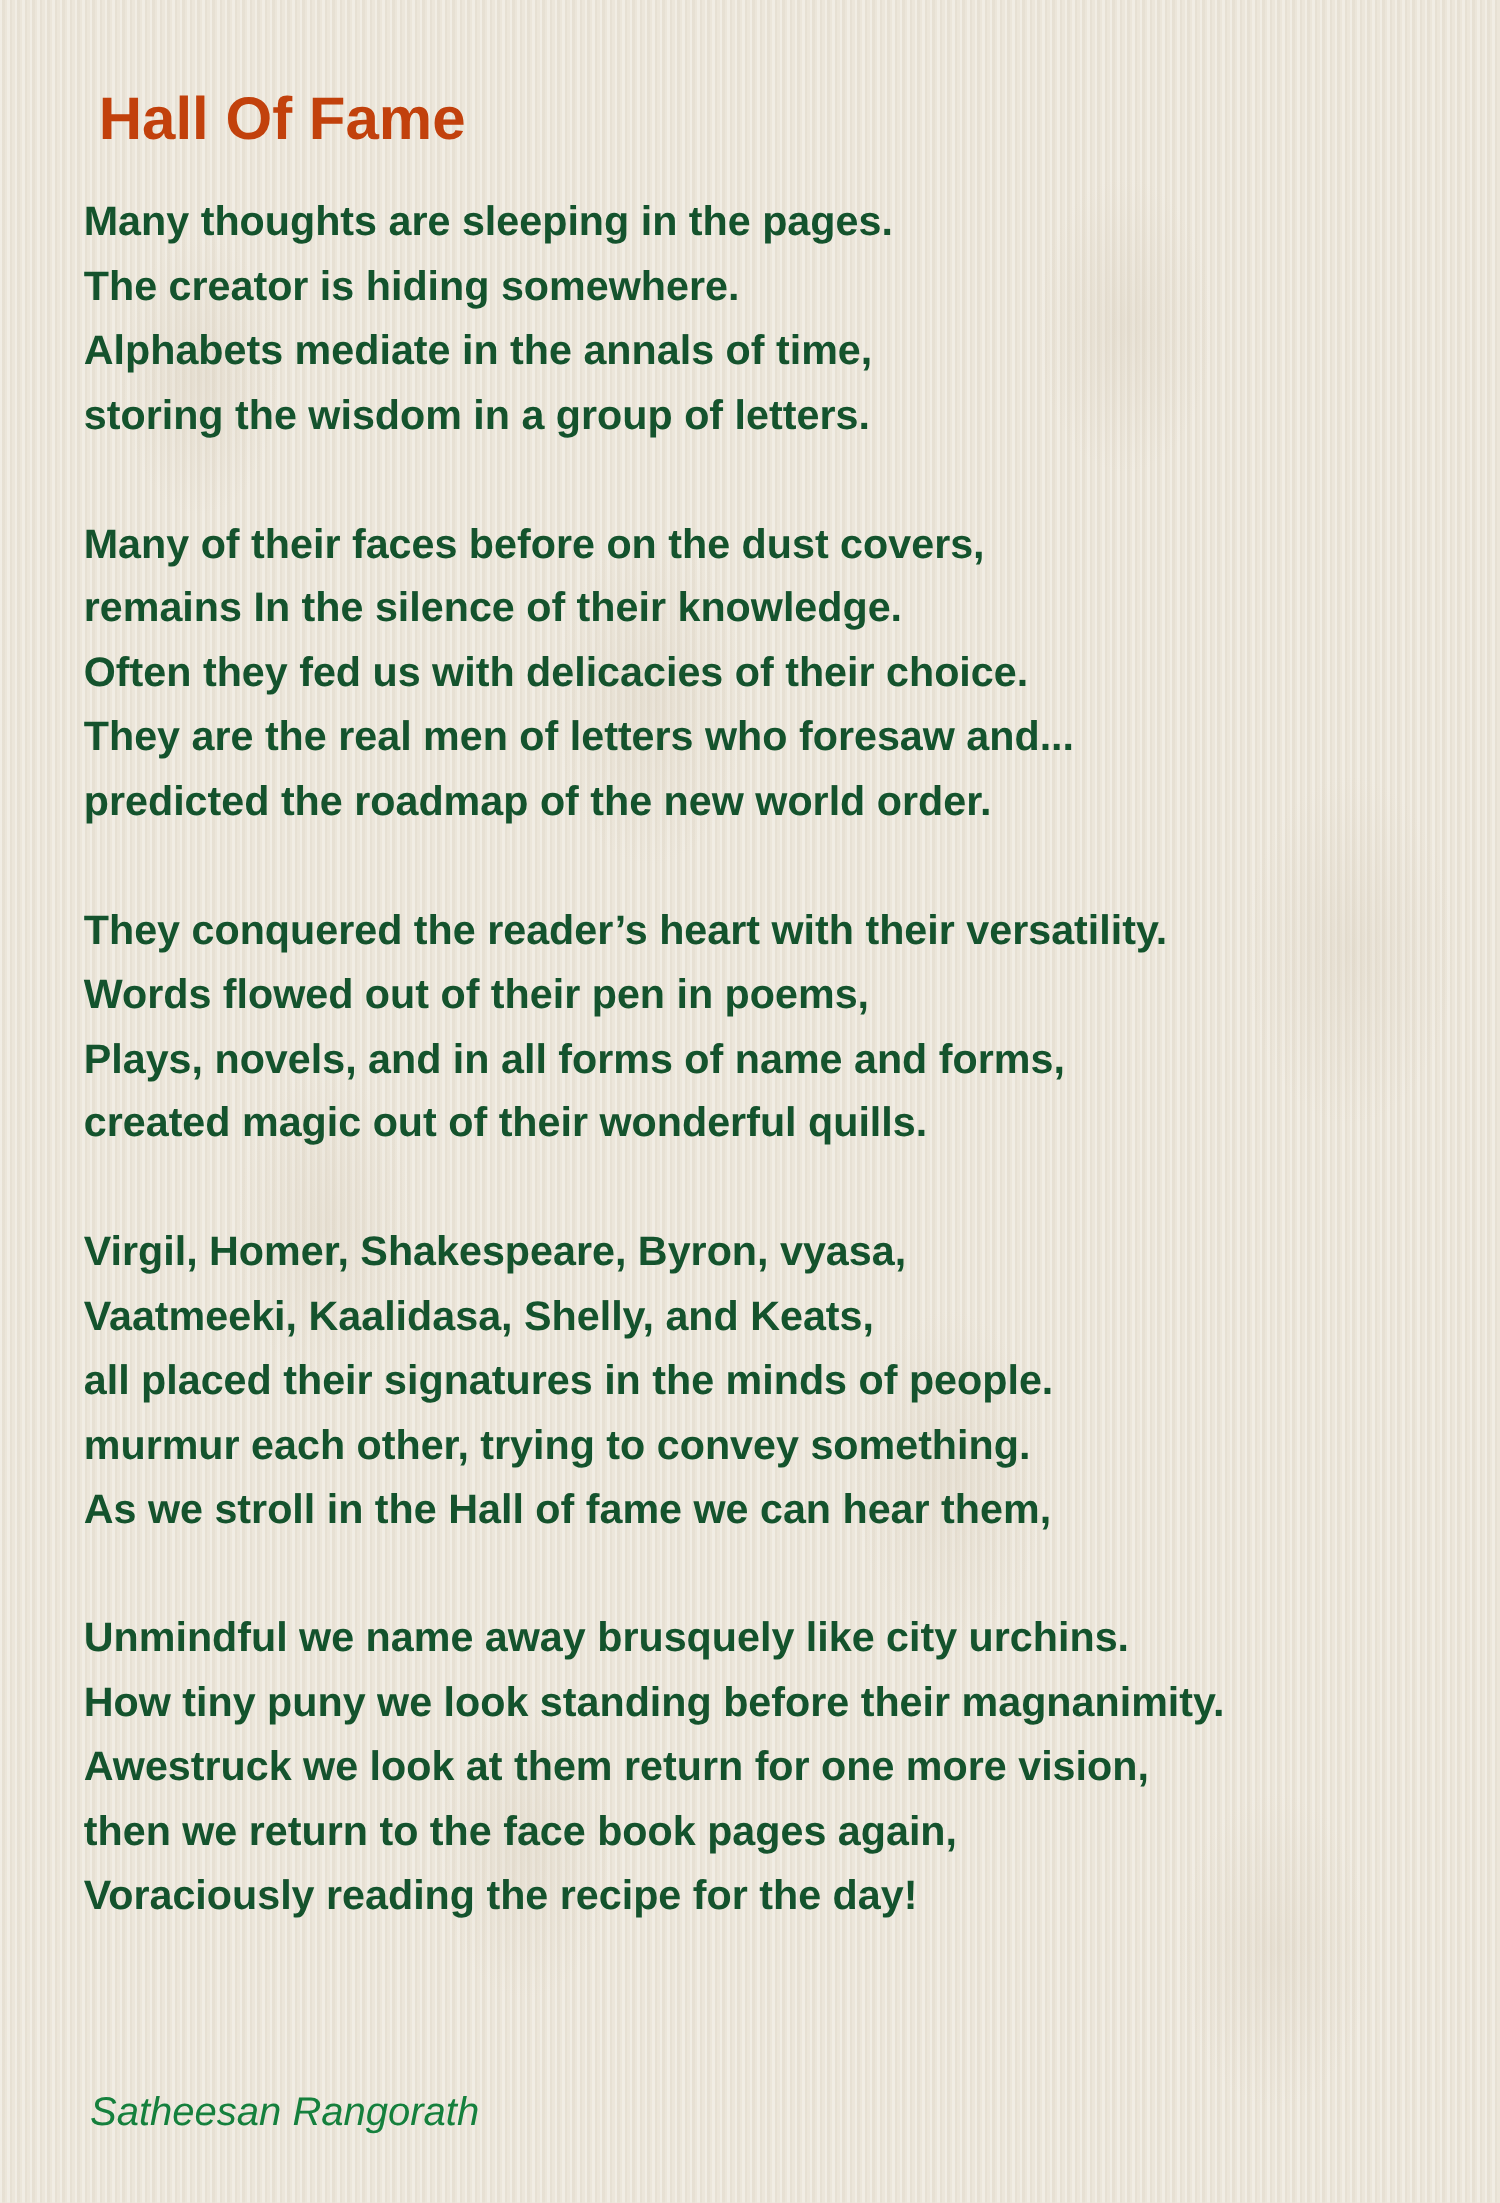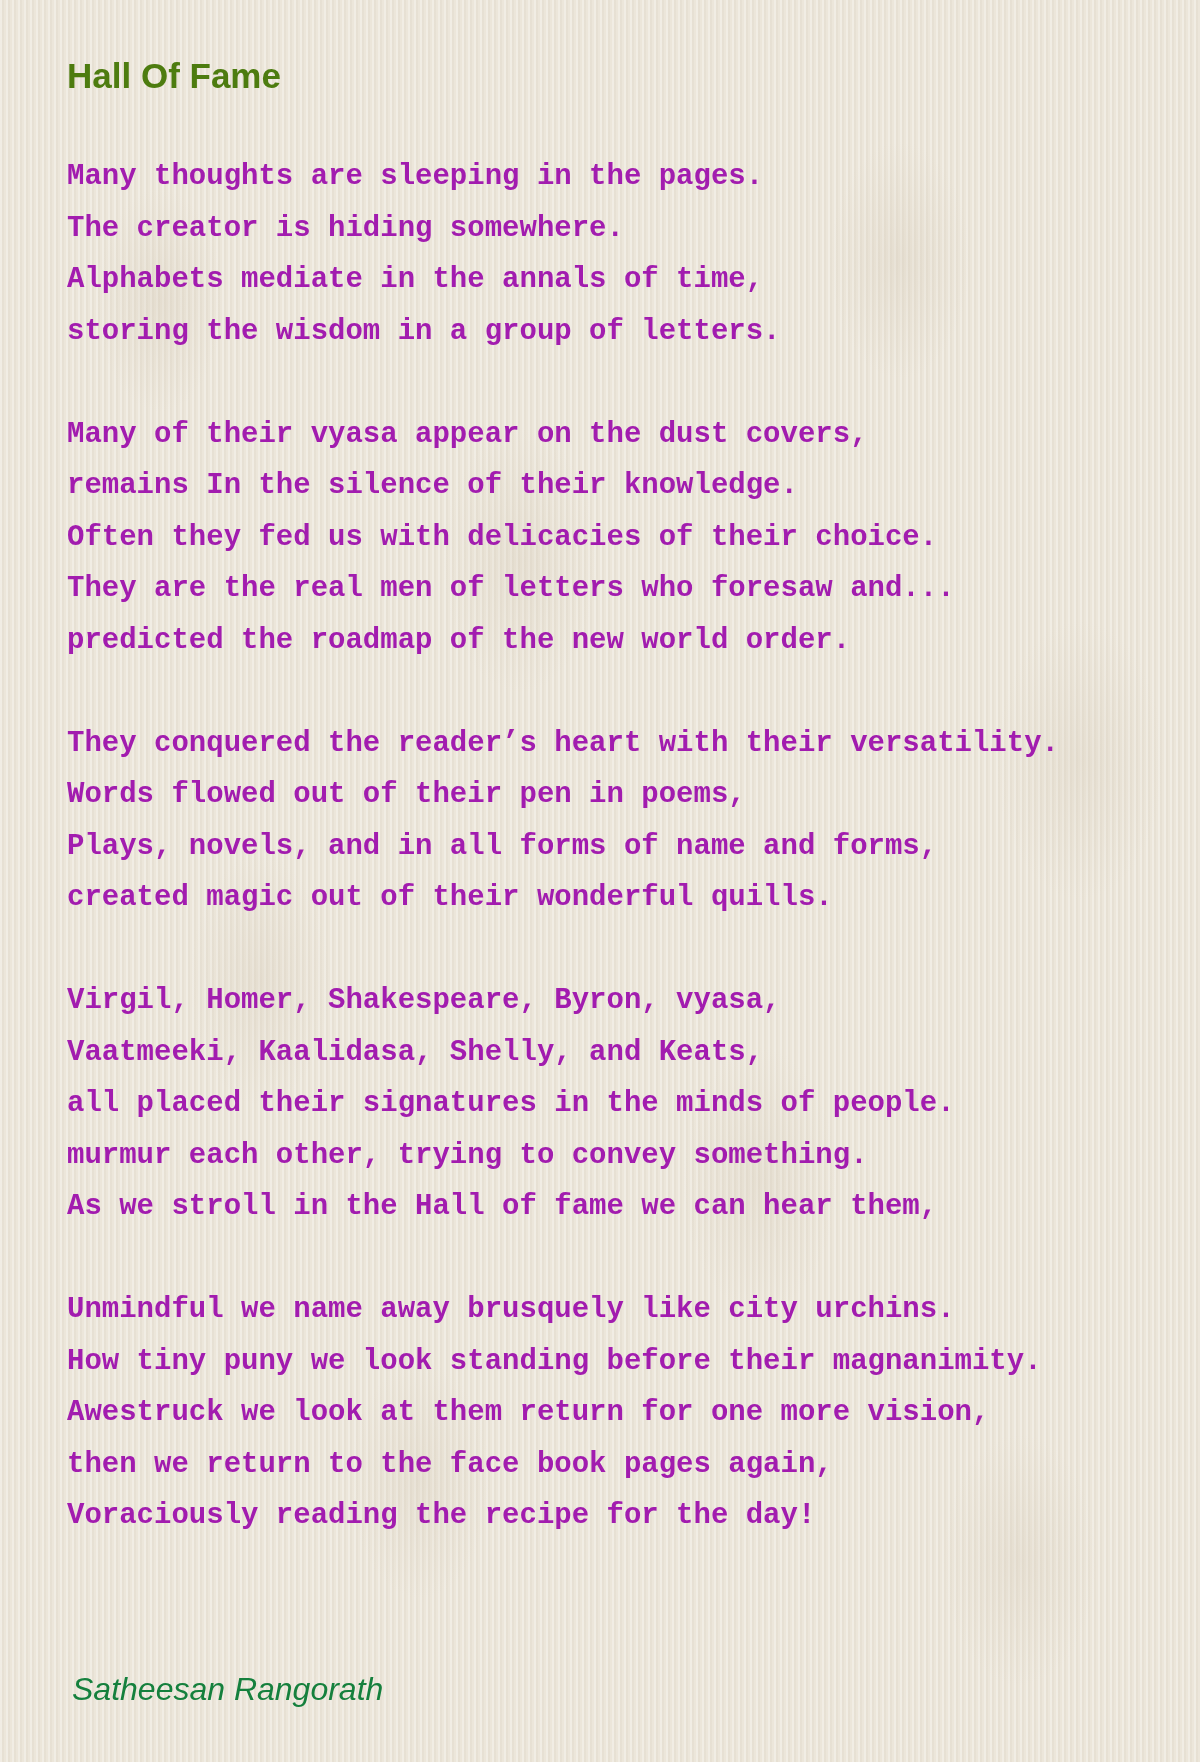--- a/index.html
+++ b/index.html
@@ -23,38 +23,38 @@
         radial-gradient(ellipse 110px 180px at 1020px 1560px, rgba(215,205,188,0.30), rgba(215,205,188,0) 70%),
         repeating-linear-gradient(90deg,
           rgba(255,255,255,0.28) 0px, rgba(255,255,255,0.28) 2px,
           rgba(200,190,172,0.14) 2px, rgba(200,190,172,0.14) 4px,
           rgba(255,255,255,0.0) 4px, rgba(255,255,255,0.0) 6px);
     }
     .title {
       position: absolute;
       left: 67px;
       top: 55px;
-      margin: 0;
+      margin: 12px;
       font-family: "Liberation Sans", sans-serif;
       font-weight: bold;
-      font-size: 35px;
+      font-size: 48px;
       line-height: 1.2;
-      color: #4d7c0f;
+      color: #c2410c;
       white-space: nowrap;
     }
     .poem {
       position: absolute;
       left: 67px;
       top: 151px;
       margin: 0;
-      font-family: Liberation Mono, monospace;
+      font-family: Liberation Sans, sans-serif;
       font-weight: bold;
-      font-size: 29px;
+      font-size: 33px;
       line-height: 51.5px;
-      color: #a21caf;
+      color: #14532d;
     }
     .stanza {
       margin: 0 0 51.5px 0;
     }
     .stanza:last-child {
       margin-bottom: 0;
     }
     .line {
       display: block;
       white-space: nowrap;
@@ -80,21 +80,21 @@
 <h1 class="title">Hall Of Fame</h1>
 
 <div class="poem">
   <p class="stanza">
     <span class="line">Many thoughts are sleeping in the pages.</span>
     <span class="line">The creator is hiding somewhere.</span>
     <span class="line">Alphabets mediate in the annals of time,</span>
     <span class="line">storing the wisdom in a group of letters.</span>
   </p>
   <p class="stanza">
-    <span class="line">Many of their vyasa appear on the dust covers,</span>
+    <span class="line">Many of their faces before on the dust covers,</span>
     <span class="line">remains In the silence of their knowledge.</span>
     <span class="line">Often they fed us with delicacies of their choice.</span>
     <span class="line">They are the real men of letters who foresaw and...</span>
     <span class="line">predicted the roadmap of the new world order.</span>
   </p>
   <p class="stanza">
     <span class="line">They conquered the reader’s heart with their versatility.</span>
     <span class="line">Words flowed out of their pen in poems,</span>
     <span class="line">Plays, novels, and in all forms of name and forms,</span>
     <span class="line">created magic out of their wonderful quills.</span>

